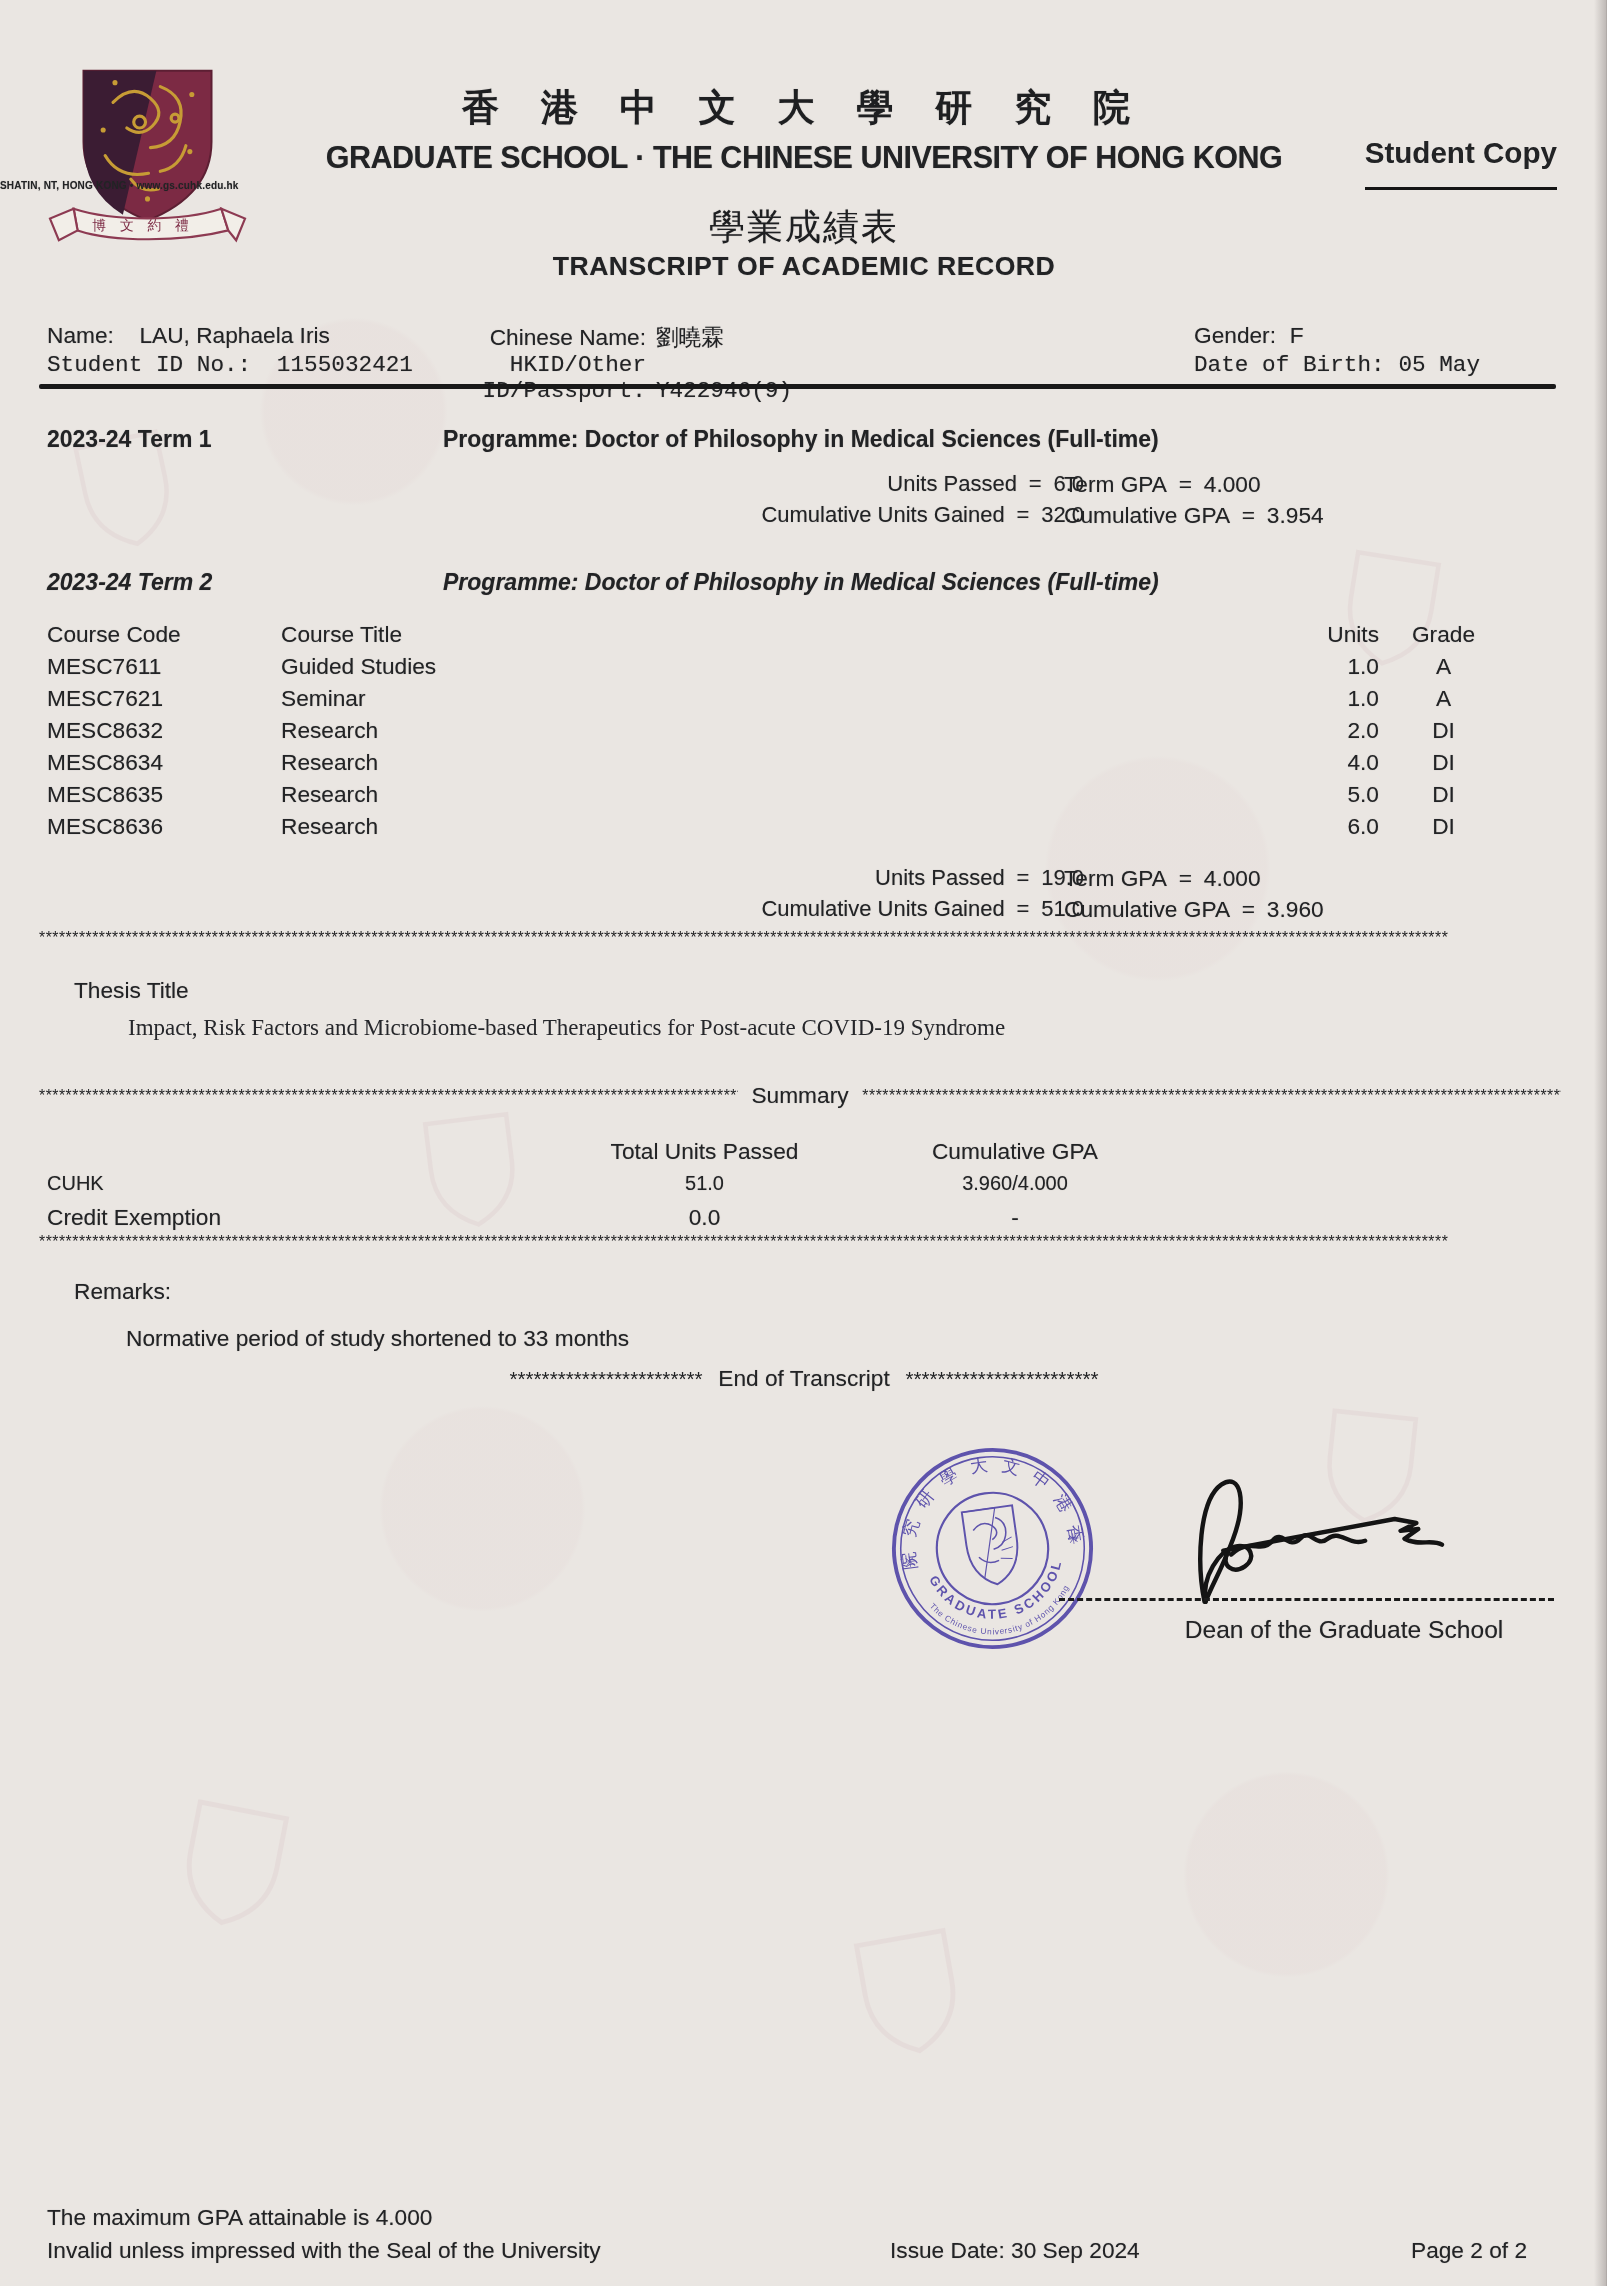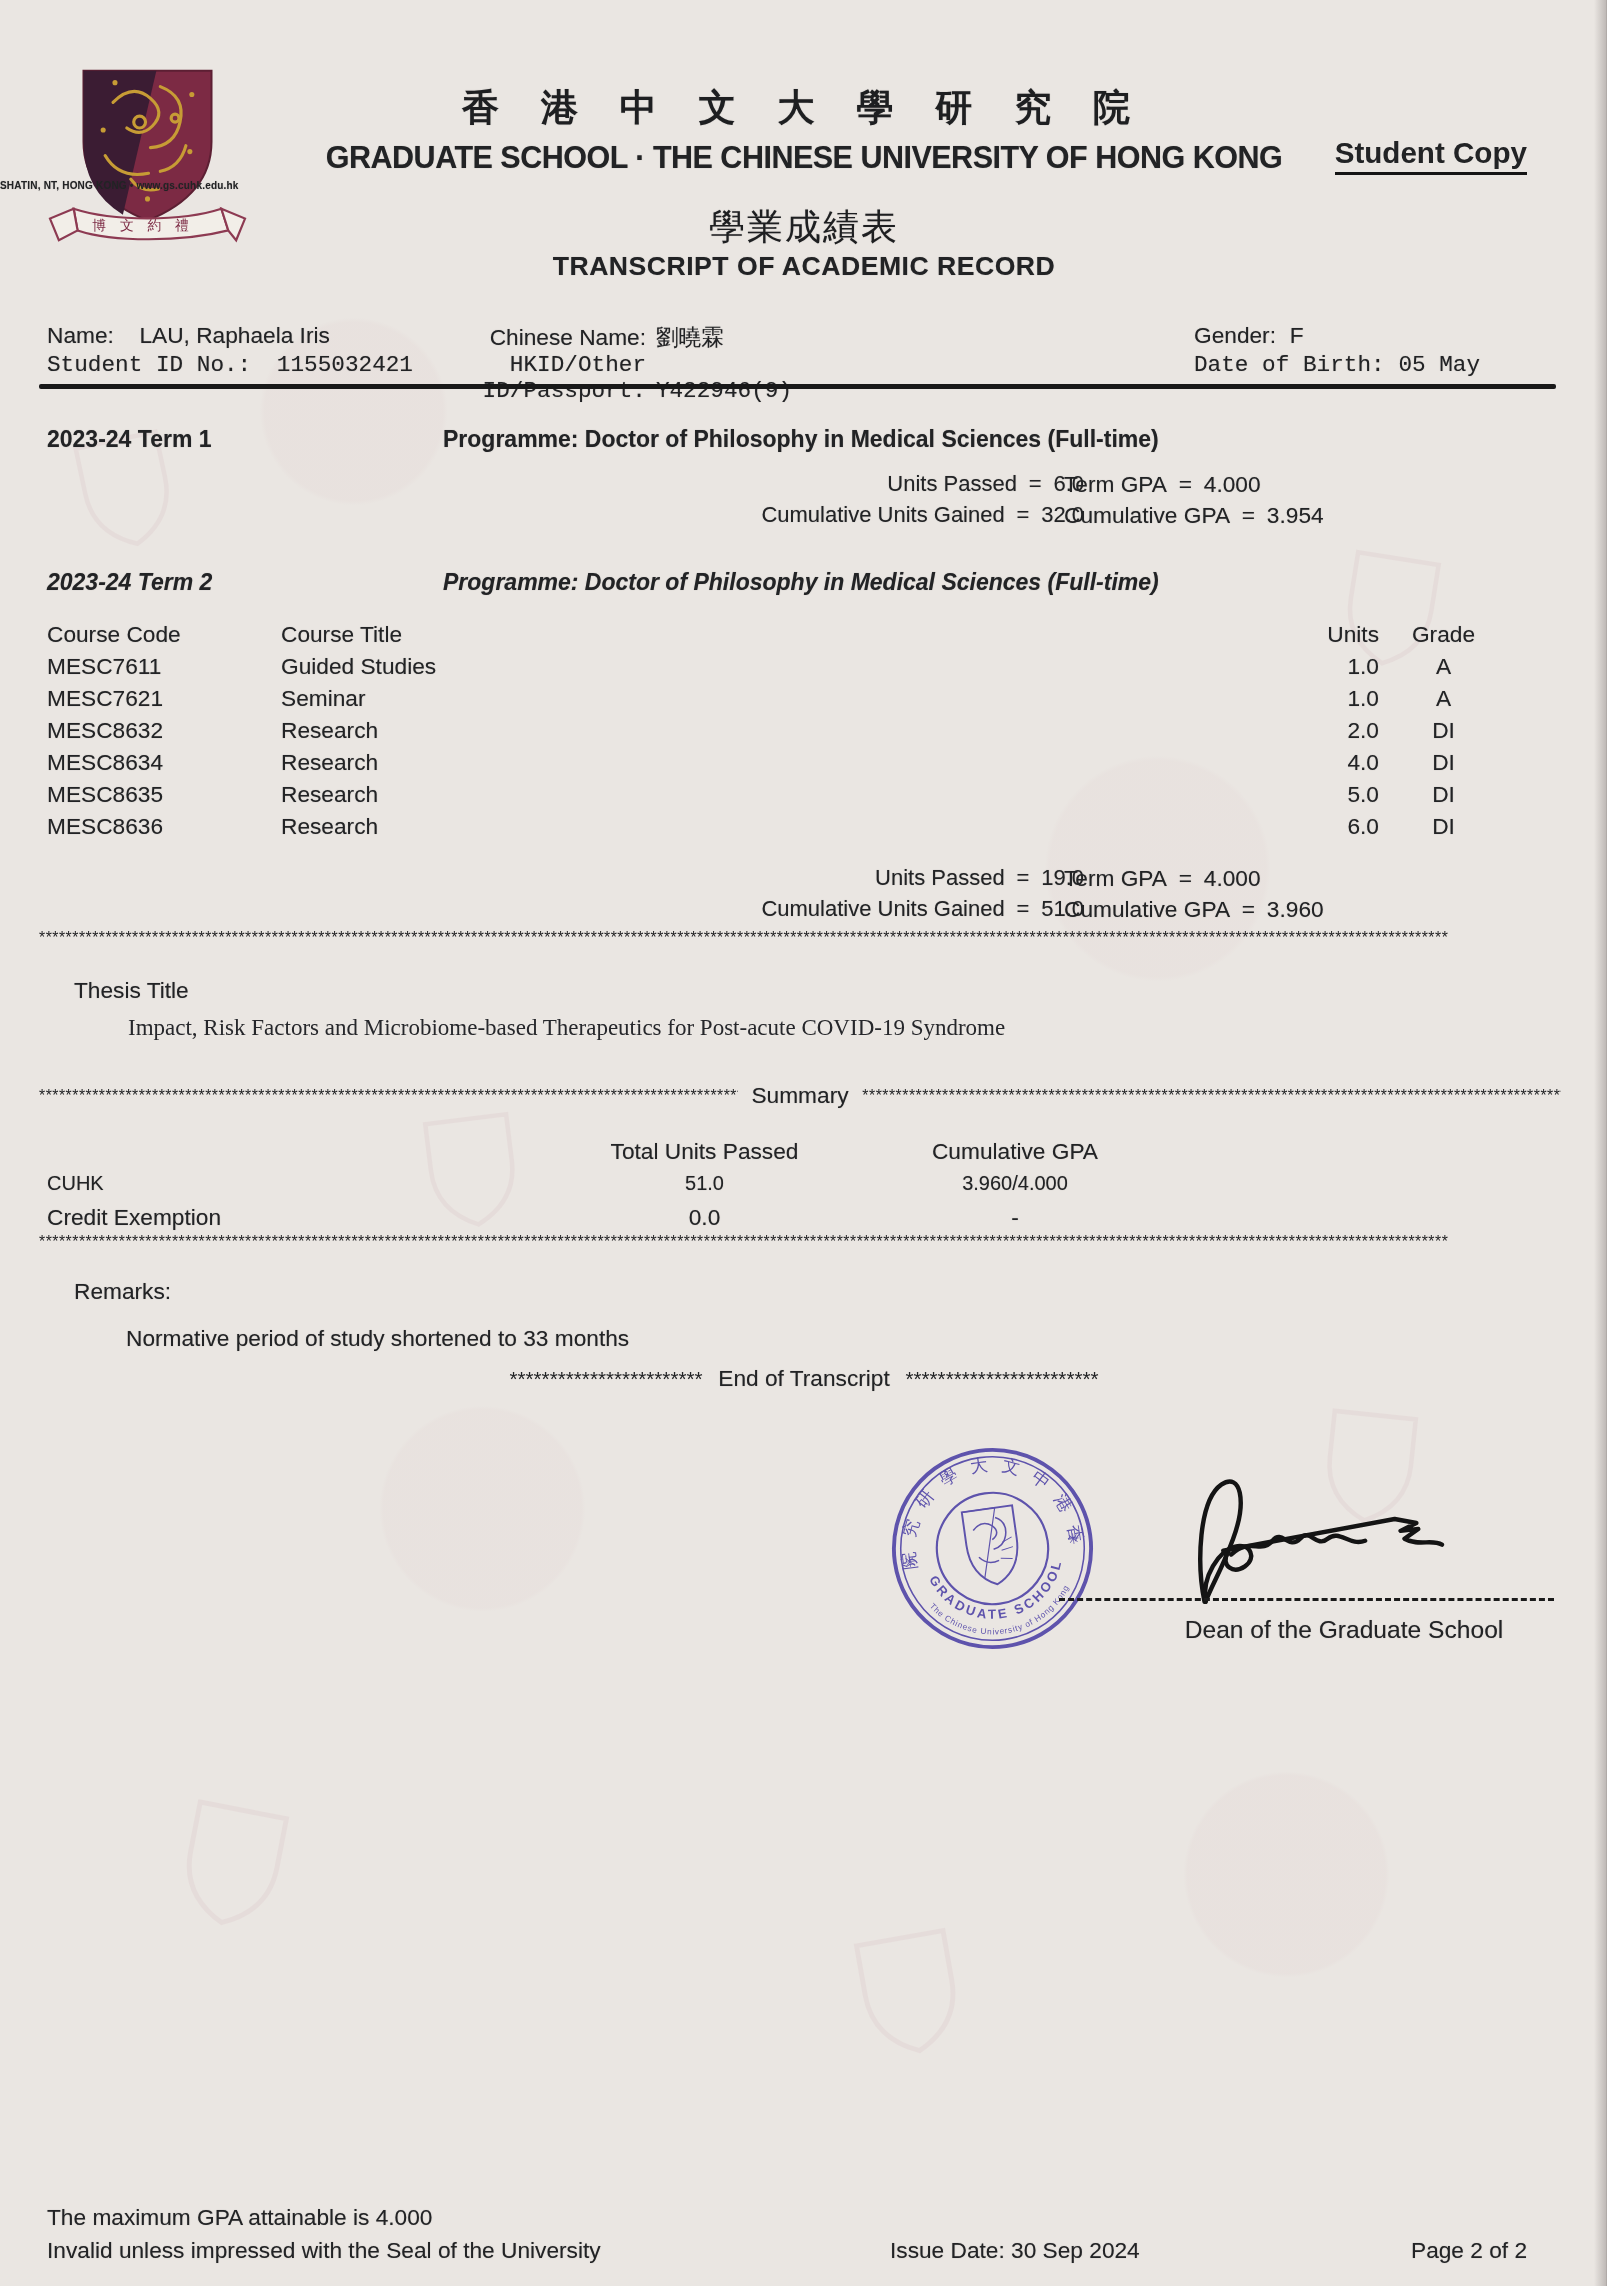--- a/index.html
+++ b/index.html
@@ -25,21 +25,21 @@
   .abs{position:absolute;}
   .soft{text-shadow:0 0 1px rgba(40,40,40,0.35);}
 
   
   .wm{position:absolute;opacity:0.055;pointer-events:none;}
 
   
   .logo{left:43px;top:61px;width:209px;height:197px;}
   .title-zh{left:0;right:0;top:83px;text-align:center;font-size:37px;font-weight:600;letter-spacing:15.8px;color:#1e1f21;}
   .title-en{left:0;right:0;top:140px;text-align:center;font-size:30.5px;font-weight:600;letter-spacing:-0.5px;}
-  .copy-label{right:81px;top:136px;font-size:29.6px;font-weight:700;border-bottom:3.9px solid #151515;padding-bottom:2px;}
+  .copy-label{right:51px;top:136px;font-size:29.6px;font-weight:700;border-bottom:3.9px solid #151515;padding-bottom:17px;}
   .address{left:0;right:0;top:180px;font-size:10px;font-weight:700;letter-spacing:0.2px;}
   .subtitle-zh{left:0;right:0;top:203px;text-align:center;font-size:36px;color:#1e1f21;letter-spacing:2px;}
   .subtitle-en{left:0;right:0;top:251px;text-align:center;font-size:26.6px;font-weight:600;letter-spacing:0.5px;}
 
   
   .info{font-size:22.7px;}
   .row1{top:322px;} .row2{top:352px;font-family:Liberation Mono, monospace;}
   .c-left{left:47px;width:463px;}
   .c-mid{left:402px;width:611px;}
   .mid-label{display:inline-block;width:244px;text-align:right;margin-right:9.9px;}

